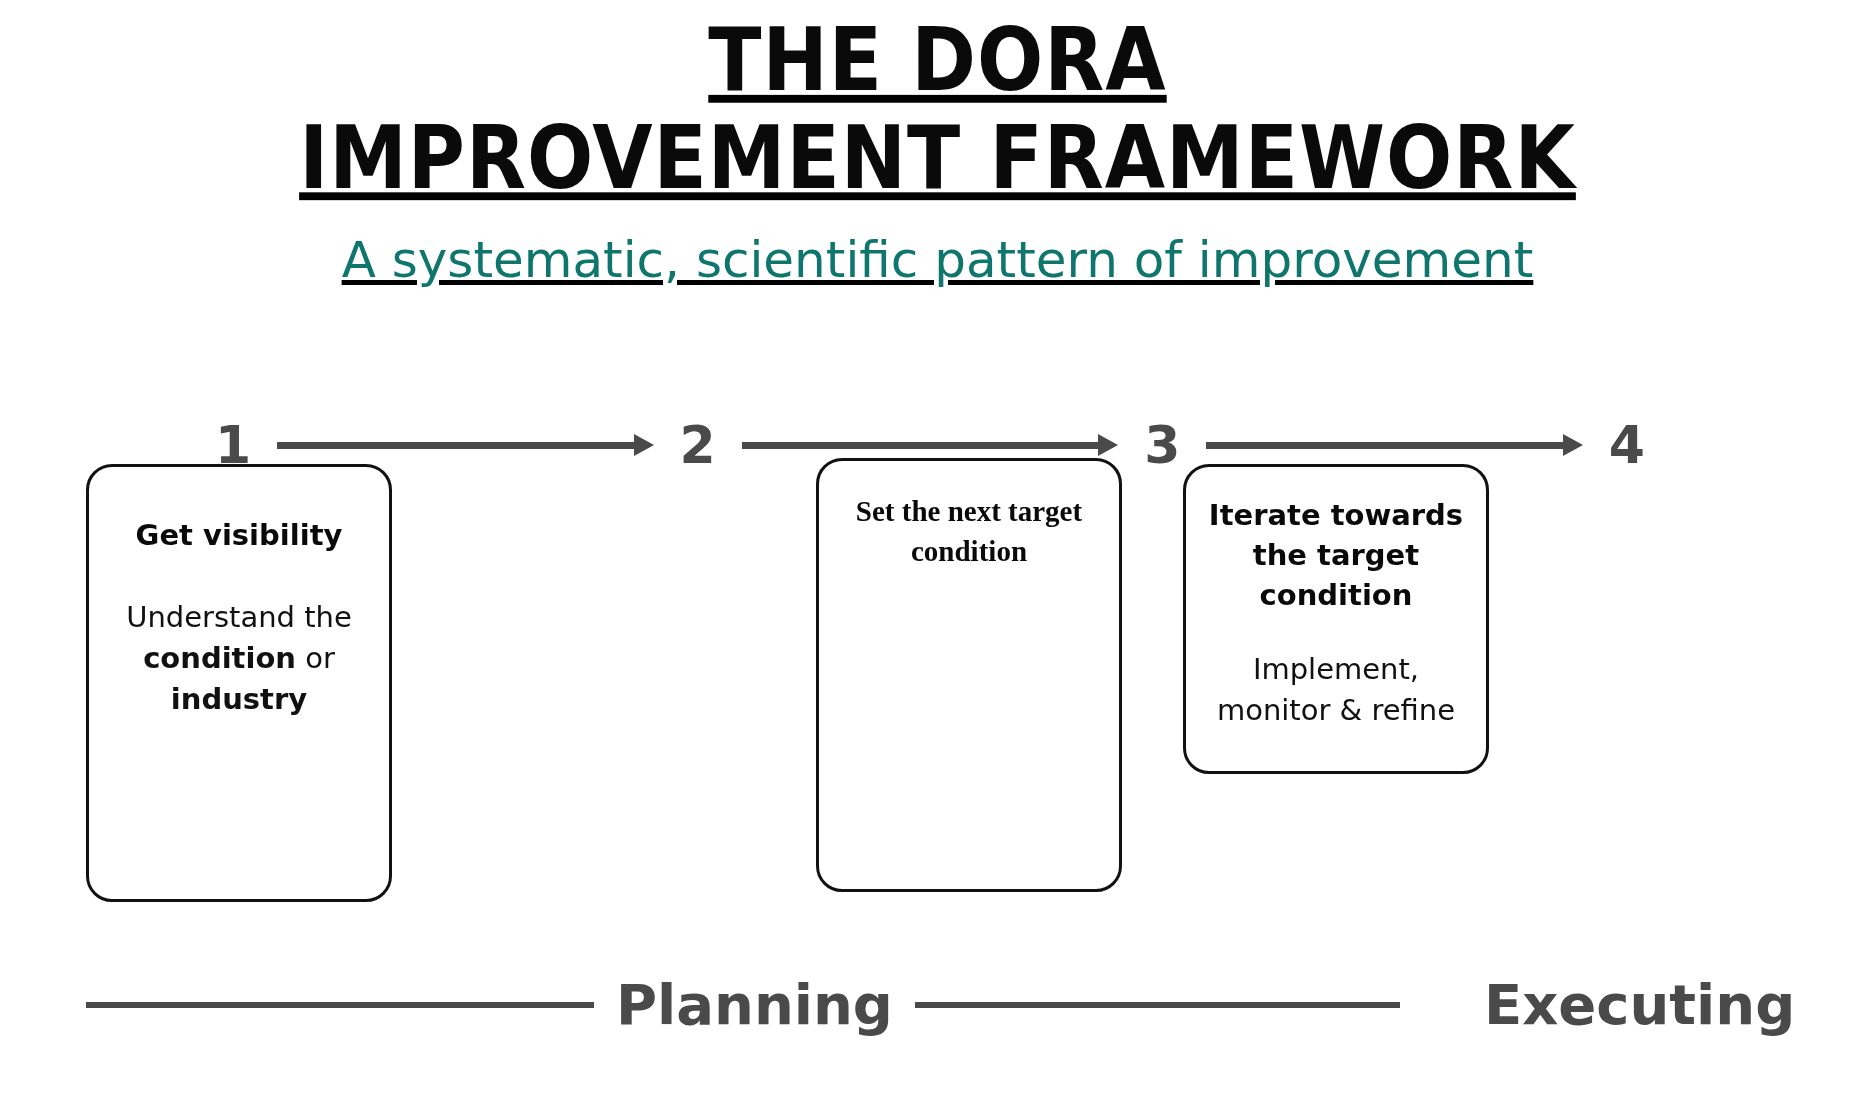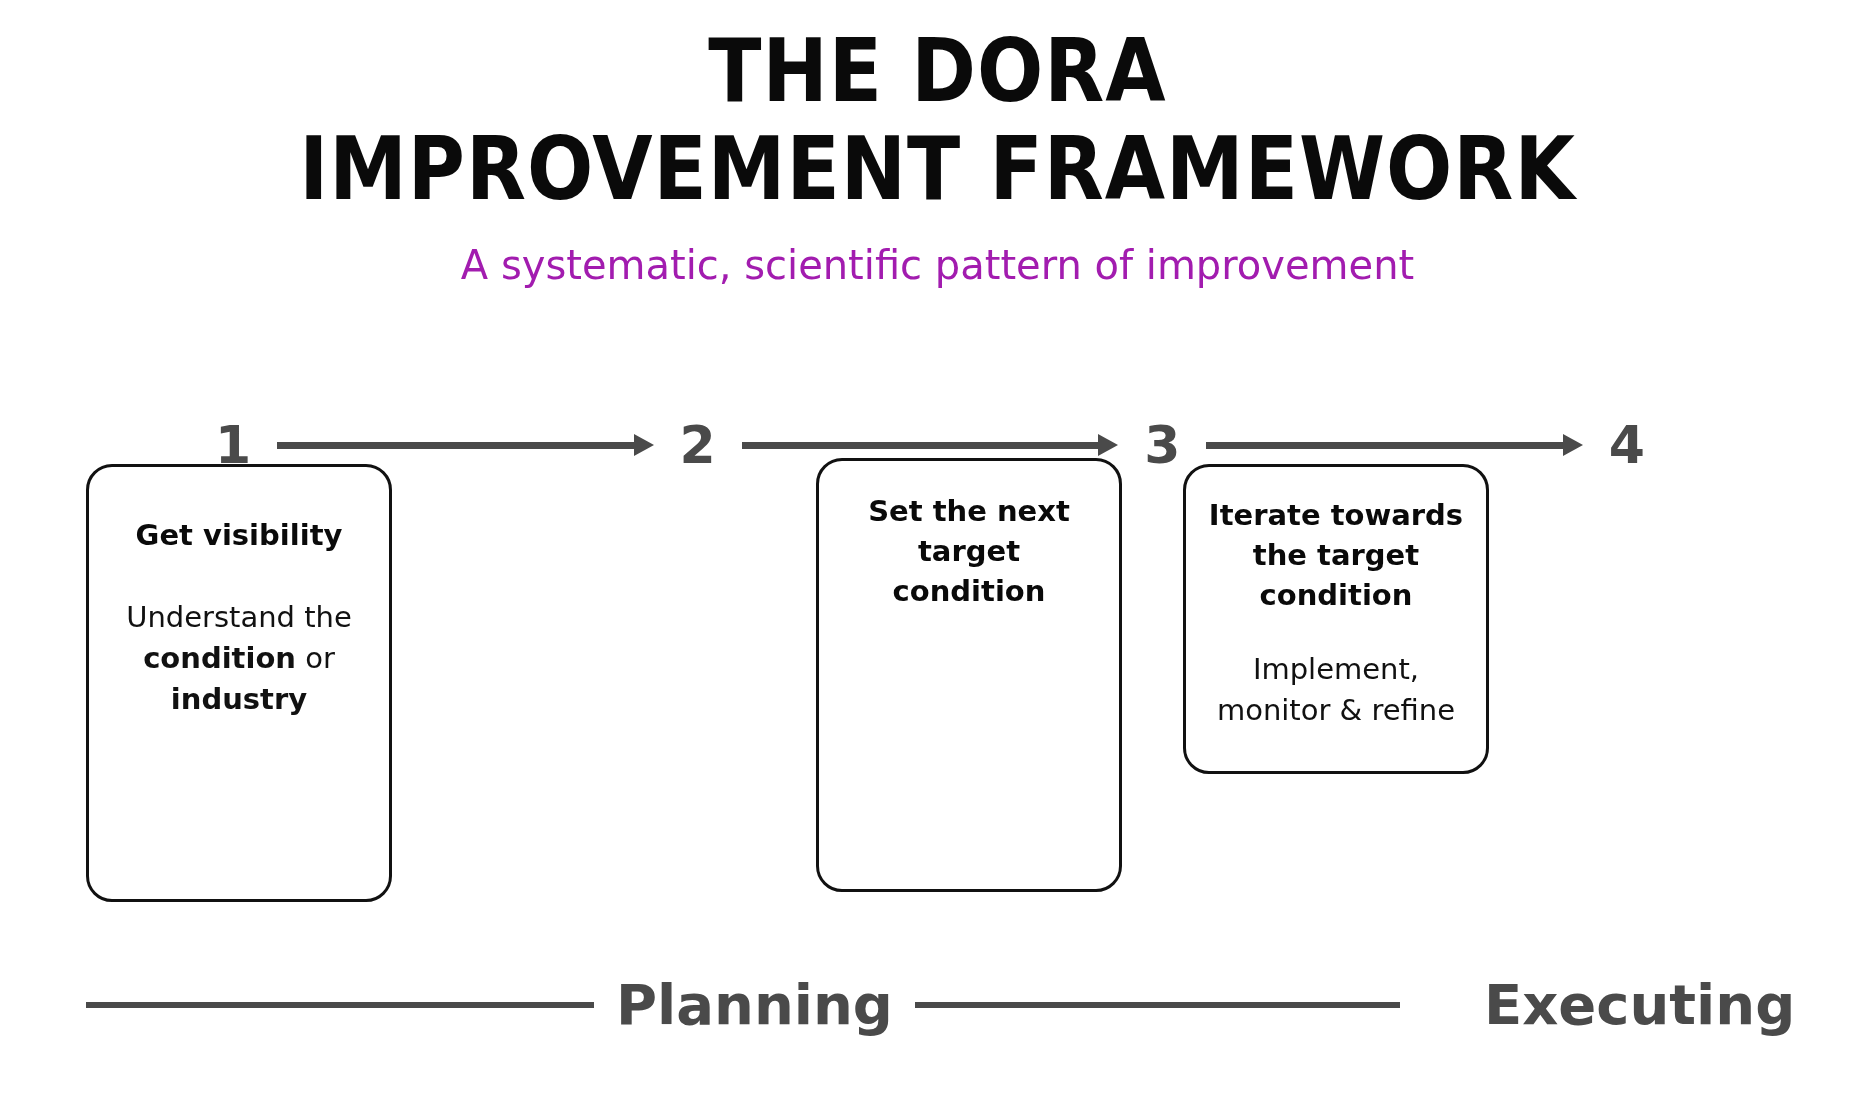--- a/index.html
+++ b/index.html
@@ -12,43 +12,44 @@
     height: 1109px;
     font-family: "DejaVu Sans", sans-serif;
     color: #000000;
     overflow: hidden;
     position: relative;
   }
 
   
   .title-block {
     text-align: center;
-    padding-top: 23px;
+    padding-top: 12px;
+    text-decoration: underline;
   }
   .main-title {
     font-family: "DejaVu Sans", sans-serif;
     font-weight: 700;
     font-size: 78px;
     line-height: 1.12;
     letter-spacing: 1px;
     color: #0a0a0a;
     margin: 0;
     text-transform: uppercase;
     transform: scaleY(1.12);
     transform-origin: center top;
   }
   .main-title .tline {
     display: block;
     white-space: nowrap;
   }
   .subtitle {
     font-family: "DejaVu Sans", sans-serif;
     font-weight: 400;
-    font-size: 40px;
-    color: #a21caf;
+    font-size: 50px;
+    color: #0f766e;
     margin: 0;
     padding-top: 44px;
     white-space: nowrap;
   }
 
   
   .steps-row {
     position: absolute;
     left: 215px;
     top: 415px;
@@ -128,21 +129,21 @@
   }
   .card-body b {
     font-weight: 700;
   }
   .gap-lg { height: 42px; }
   .gap-sm { height: 0px; }
   .gap-md { height: 34px; }
 
   .card-1 .card-head { padding-top: 34px; }
   .card-2 .card-head { padding-top: 22px; }
-  .card-3 .card-head { padding-top: 16px; }
+  .card-3 .card-head { padding-top: 16px; font-family: Liberation Serif, serif; }
   .card-4 .card-head { padding-top: 14px; }
 
   
   .legend {
     position: absolute;
     left: 86px;
     top: 975px;
     width: 1705px;
     height: 60px;
     display: flex;

